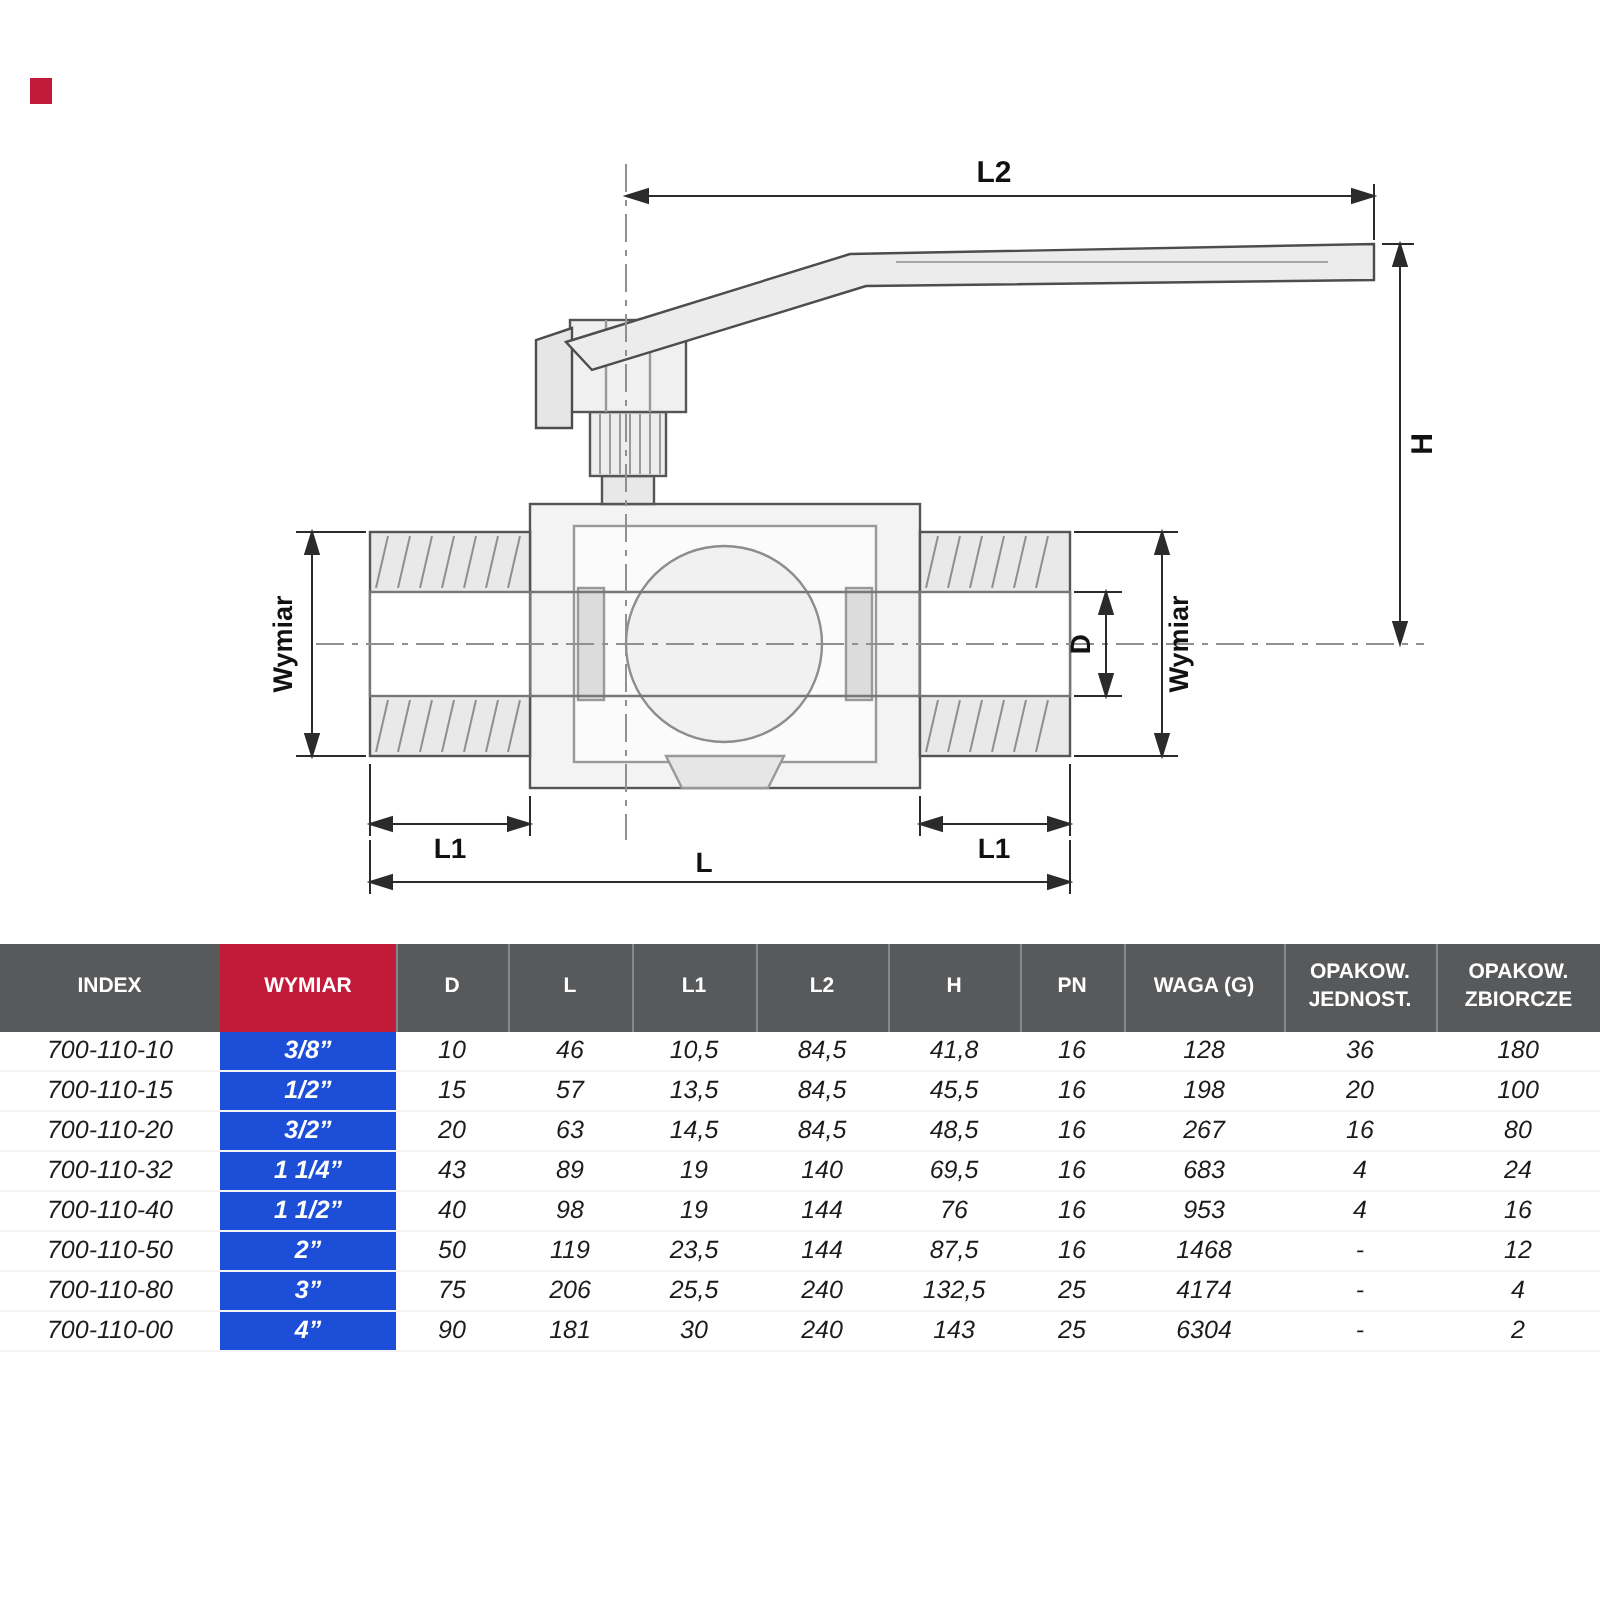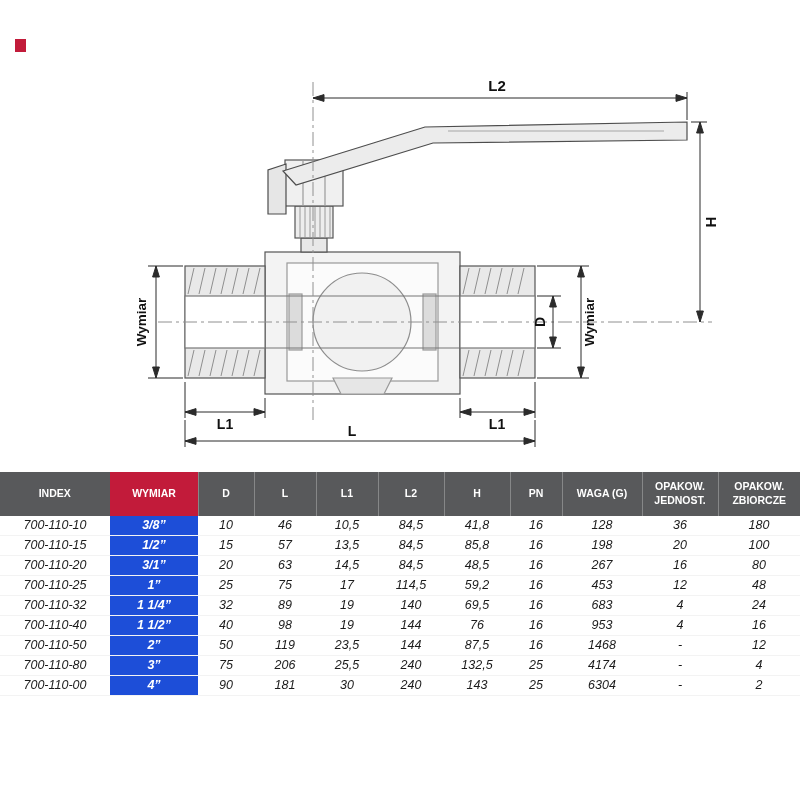--- a/index.html
+++ b/index.html
@@ -252,56 +252,43 @@
     <td>36</td>
     <td>180</td>
   </tr>
       <tr>
     <td>700-110-15</td>
     <td>1/2”</td>
     <td>15</td>
     <td>57</td>
     <td>13,5</td>
     <td>84,5</td>
-    <td>85,8</td>
+    <td>45,5</td>
     <td>16</td>
     <td>198</td>
     <td>20</td>
     <td>100</td>
   </tr>
       <tr>
     <td>700-110-20</td>
-    <td>3/1”</td>
+    <td>3/2”</td>
     <td>20</td>
     <td>63</td>
     <td>14,5</td>
     <td>84,5</td>
     <td>48,5</td>
     <td>16</td>
     <td>267</td>
     <td>16</td>
     <td>80</td>
   </tr>
       <tr>
-    <td>700-110-25</td>
-    <td>1”</td>
-    <td>25</td>
-    <td>75</td>
-    <td>17</td>
-    <td>114,5</td>
-    <td>59,2</td>
-    <td>16</td>
-    <td>453</td>
-    <td>12</td>
-    <td>48</td>
-  </tr>
-      <tr>
     <td>700-110-32</td>
     <td>1 1/4”</td>
-    <td>32</td>
+    <td>43</td>
     <td>89</td>
     <td>19</td>
     <td>140</td>
     <td>69,5</td>
     <td>16</td>
     <td>683</td>
     <td>4</td>
     <td>24</td>
   </tr>
       <tr>

